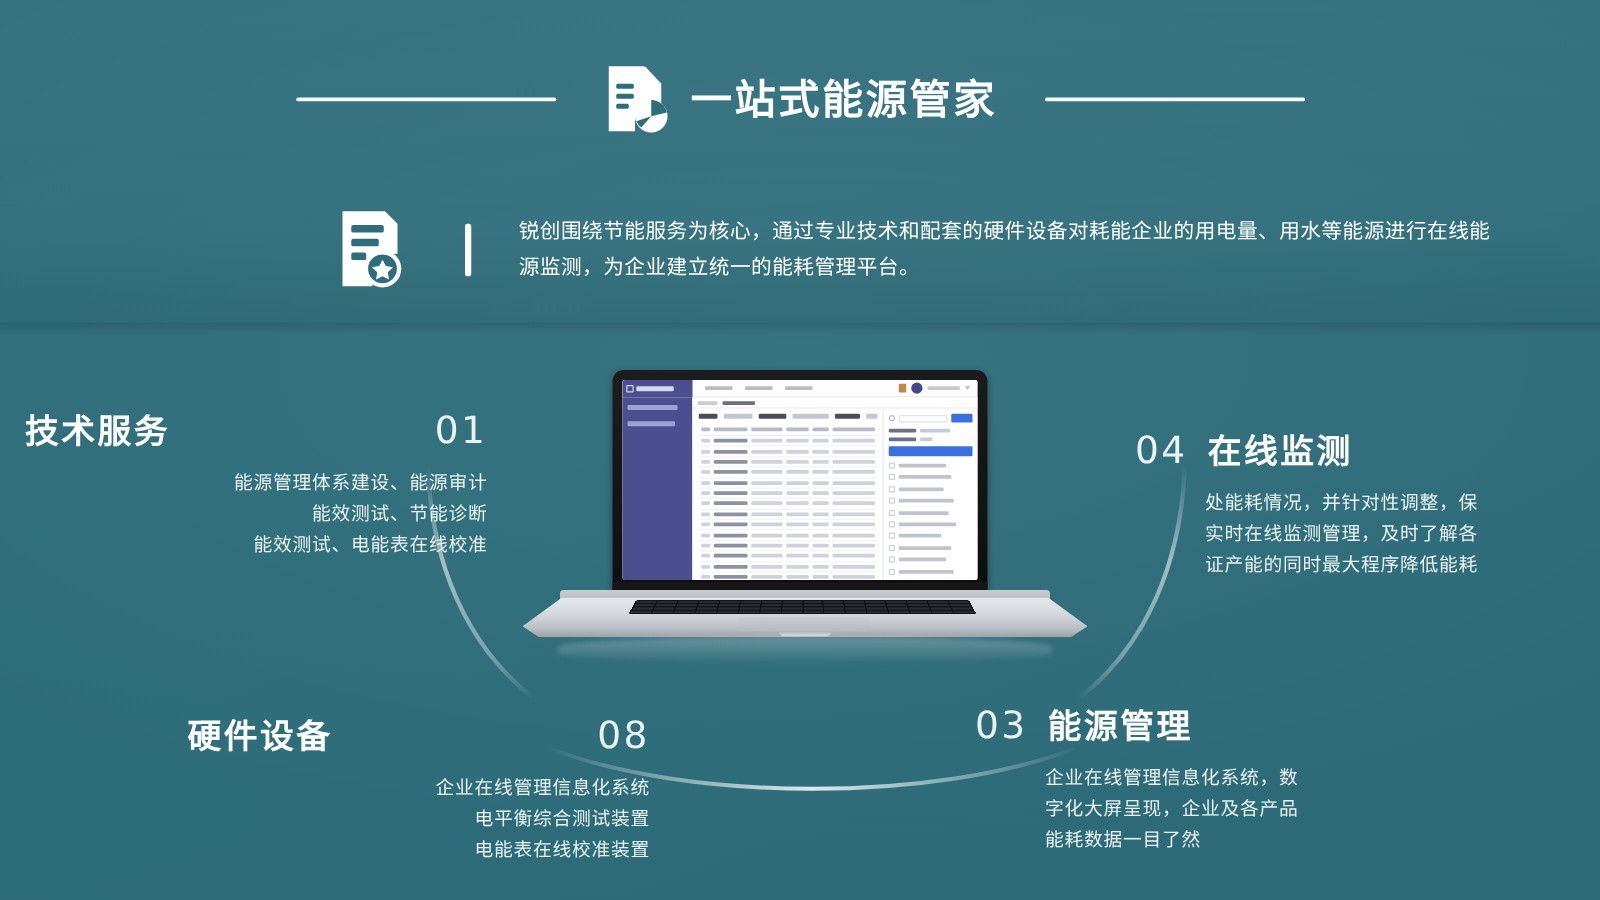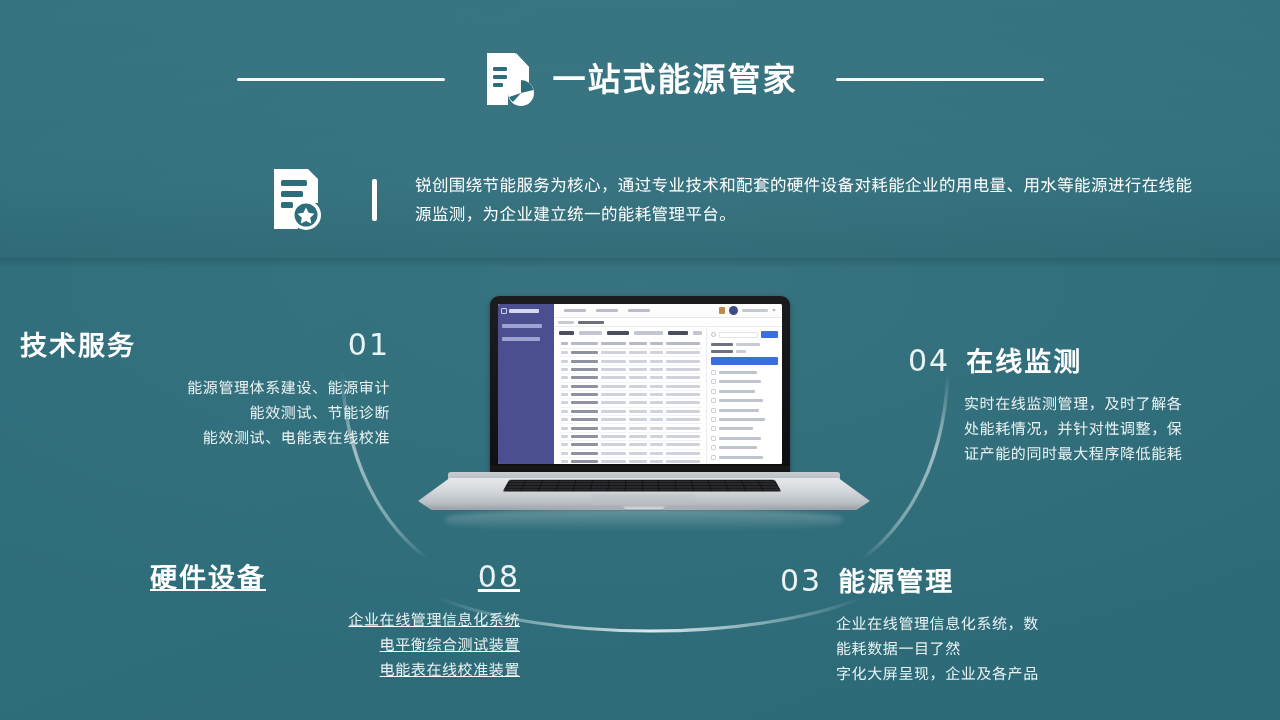--- a/index.html
+++ b/index.html
@@ -86,21 +86,21 @@
     font-size:15px; line-height:25px; letter-spacing:.6px;
     color:#e9f1f2; white-space:nowrap;
   }
   .align-right { text-align:right; }
   .align-right .quad-head { justify-content:space-between; }
   .align-left  { text-align:left; }
   .align-left  .quad-head { justify-content:flex-start; }
 
   #quad-1 { left:20px;  top:328px; width:370px; }
   #quad-4 { left:908px; top:344px; width:370px; }
-  #quad-2 { left:150px; top:560px; width:370px;text-decoration:underline; }
+  #quad-2 { left:150px; top:572px; width:370px; }
   #quad-3 { left:780px; top:564px; width:370px; }
 
   
   #laptop { position:absolute; left:418px; top:296px; width:452px; height:240px; }
 
   #lid {
     position:absolute; left:72px; top:0; width:300px; height:182px;
     background:linear-gradient(175deg,#1d1d1f 0%, #141416 60%, #0d0d0f 100%);
     border-radius:9px 9px 3px 3px;
     box-shadow:0 2px 5px rgba(0,0,0,.35);
@@ -315,22 +315,22 @@
       <div>能效测试、电能表在线校准</div>
     </div>
   </div>
 
   <div class="quad align-left" id="quad-4">
     <div class="quad-head">
       <span class="quad-num">04</span>
       <span>在线监测</span>
     </div>
     <div class="quad-body" style="padding-left:56px;">
+      <div>处能耗情况，并针对性调整，保</div>
       <div>实时在线监测管理，及时了解各</div>
-      <div>处能耗情况，并针对性调整，保</div>
       <div>证产能的同时最大程序降低能耗</div>
     </div>
   </div>
 
   <div class="quad align-right" id="quad-2">
     <div class="quad-head">
       <span>硬件设备</span>
       <span class="quad-num">08</span>
     </div>
     <div class="quad-body">
@@ -340,22 +340,22 @@
     </div>
   </div>
 
   <div class="quad align-left" id="quad-3">
     <div class="quad-head">
       <span class="quad-num">03</span>
       <span>能源管理</span>
     </div>
     <div class="quad-body" style="padding-left:56px;">
       <div>企业在线管理信息化系统，数</div>
+      <div>字化大屏呈现，企业及各产品</div>
       <div>能耗数据一目了然</div>
-      <div>字化大屏呈现，企业及各产品</div>
     </div>
   </div>
 
   <div id="laptop">
 
     <div id="lid">
       <div id="screen">
 
         <div class="app-topbar">
           <div class="app-brandbox">

